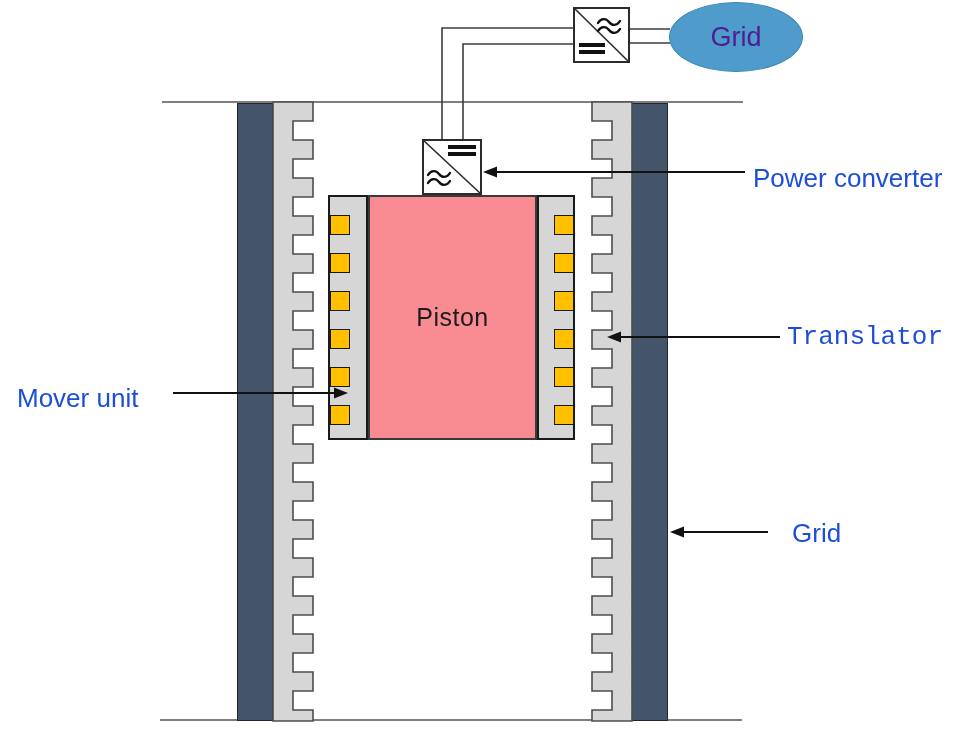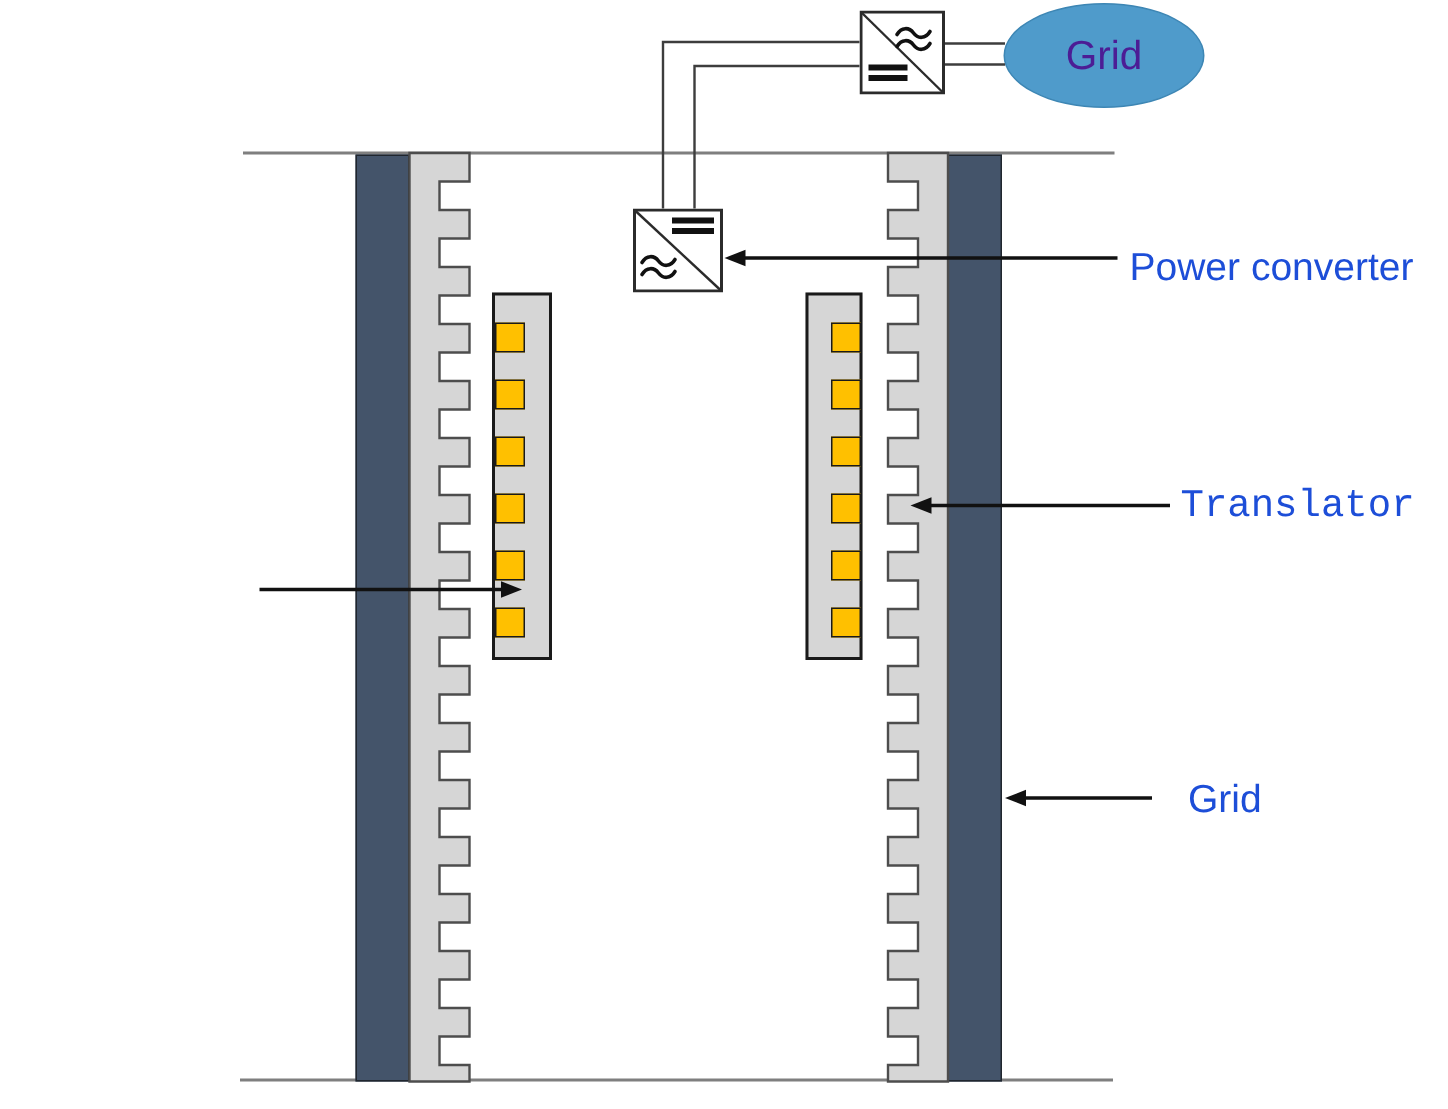--- a/index.html
+++ b/index.html
@@ -48,20 +48,23 @@
   <svg class="rail-svg" style="left:273px;top:102px;" width="40" height="619" viewBox="0 0 40 619">
     <path id="rail-left" class="rail-path" d="M0,0 L40,0 L40,19 L20,19 L20,38 L40,38 L40,57 L20,57 L20,76 L40,76 L40,95 L20,95 L20,114 L40,114 L40,133 L20,133 L20,152 L40,152 L40,171 L20,171 L20,190 L40,190 L40,209 L20,209 L20,228 L40,228 L40,247 L20,247 L20,266 L40,266 L40,285 L20,285 L20,304 L40,304 L40,323 L20,323 L20,342 L40,342 L40,361 L20,361 L20,380 L40,380 L40,399 L20,399 L20,418 L40,418 L40,437 L20,437 L20,456 L40,456 L40,475 L20,475 L20,494 L40,494 L40,513 L20,513 L20,532 L40,532 L40,551 L20,551 L20,570 L40,570 L40,589 L20,589 L20,608 L40,608 L40,619 L0,619 Z"></path>
   </svg>
   <svg class="rail-svg" style="left:592px;top:102px;" width="40" height="619" viewBox="0 0 40 619">
     <path id="rail-right" class="rail-path" transform="translate(40,0) scale(-1,1)" d="M0,0 L40,0 L40,19 L20,19 L20,38 L40,38 L40,57 L20,57 L20,76 L40,76 L40,95 L20,95 L20,114 L40,114 L40,133 L20,133 L20,152 L40,152 L40,171 L20,171 L20,190 L40,190 L40,209 L20,209 L20,228 L40,228 L40,247 L20,247 L20,266 L40,266 L40,285 L20,285 L20,304 L40,304 L40,323 L20,323 L20,342 L40,342 L40,361 L20,361 L20,380 L40,380 L40,399 L20,399 L20,418 L40,418 L40,437 L20,437 L20,456 L40,456 L40,475 L20,475 L20,494 L40,494 L40,513 L20,513 L20,532 L40,532 L40,551 L20,551 L20,570 L40,570 L40,589 L20,589 L20,608 L40,608 L40,619 L0,619 Z"></path>
   </svg>
 
   <div class="mover-bar" id="mover-left" style="left:328px;top:195px;"></div>
   <div class="mover-bar" id="mover-right" style="left:537px;top:195px;width:38px;"></div>
 
+  <div class="piston">
+    <span class="piston-label">Piston</span>
+  </div>
 
   <div class="converter" style="left:422px;top:139px;">
     <svg class="conv-svg" width="60" height="56" viewBox="0 0 60 56">
       <rect class="conv-frame" x="1" y="1" width="58" height="54"></rect>
       <line class="conv-diag" x1="1" y1="1" x2="59" y2="55"></line>
       <rect class="conv-dc" x="26" y="6" width="28" height="4"></rect>
       <rect class="conv-dc" x="26" y="13" width="28" height="4"></rect>
       <path class="conv-ac" d="M6,36 c3,-5 8,-5 11,-1 c3,4 8,4 11,-1"></path>
       <path class="conv-ac" d="M6,44 c3,-5 8,-5 11,-1 c3,4 8,4 11,-1"></path>
     </svg>
@@ -94,20 +97,21 @@
         <polygon points="607,337 621,331.5 621,342.5" class="arrow-head"></polygon>
         <line x1="768" y1="532" x2="682" y2="532" class="arrow-line"></line>
         <polygon points="670,532 684,526.5 684,537.5" class="arrow-head"></polygon>
         <line x1="173" y1="393" x2="336" y2="393" class="arrow-line"></line>
         <polygon points="348,393 334,387.5 334,398.5" class="arrow-head"></polygon>
       </g>
   </svg>
 
   <div class="diagram-label" style="left:753px;top:178px;">Power converter</div>
   <div class="diagram-label" style="left:787px;top:337px;font-family:Liberation Mono, monospace;">Translator</div>
+  <div class="diagram-label" style="left:17px;top:398px;">Mover unit</div>
   <div class="diagram-label" style="left:792px;top:533px;">Grid</div>
 
 <div class="magnet" style="left: 330px; top: 215px;"></div>
     <div class="magnet" style="left: 330px; top: 253px;"></div>
     <div class="magnet" style="left: 330px; top: 291px;"></div>
     <div class="magnet" style="left: 330px; top: 329px;"></div>
     <div class="magnet" style="left: 330px; top: 367px;"></div>
     <div class="magnet" style="left: 330px; top: 405px;"></div>
     <div class="magnet" style="left: 554px; top: 215px;"></div>
     <div class="magnet" style="left: 554px; top: 253px;"></div>

